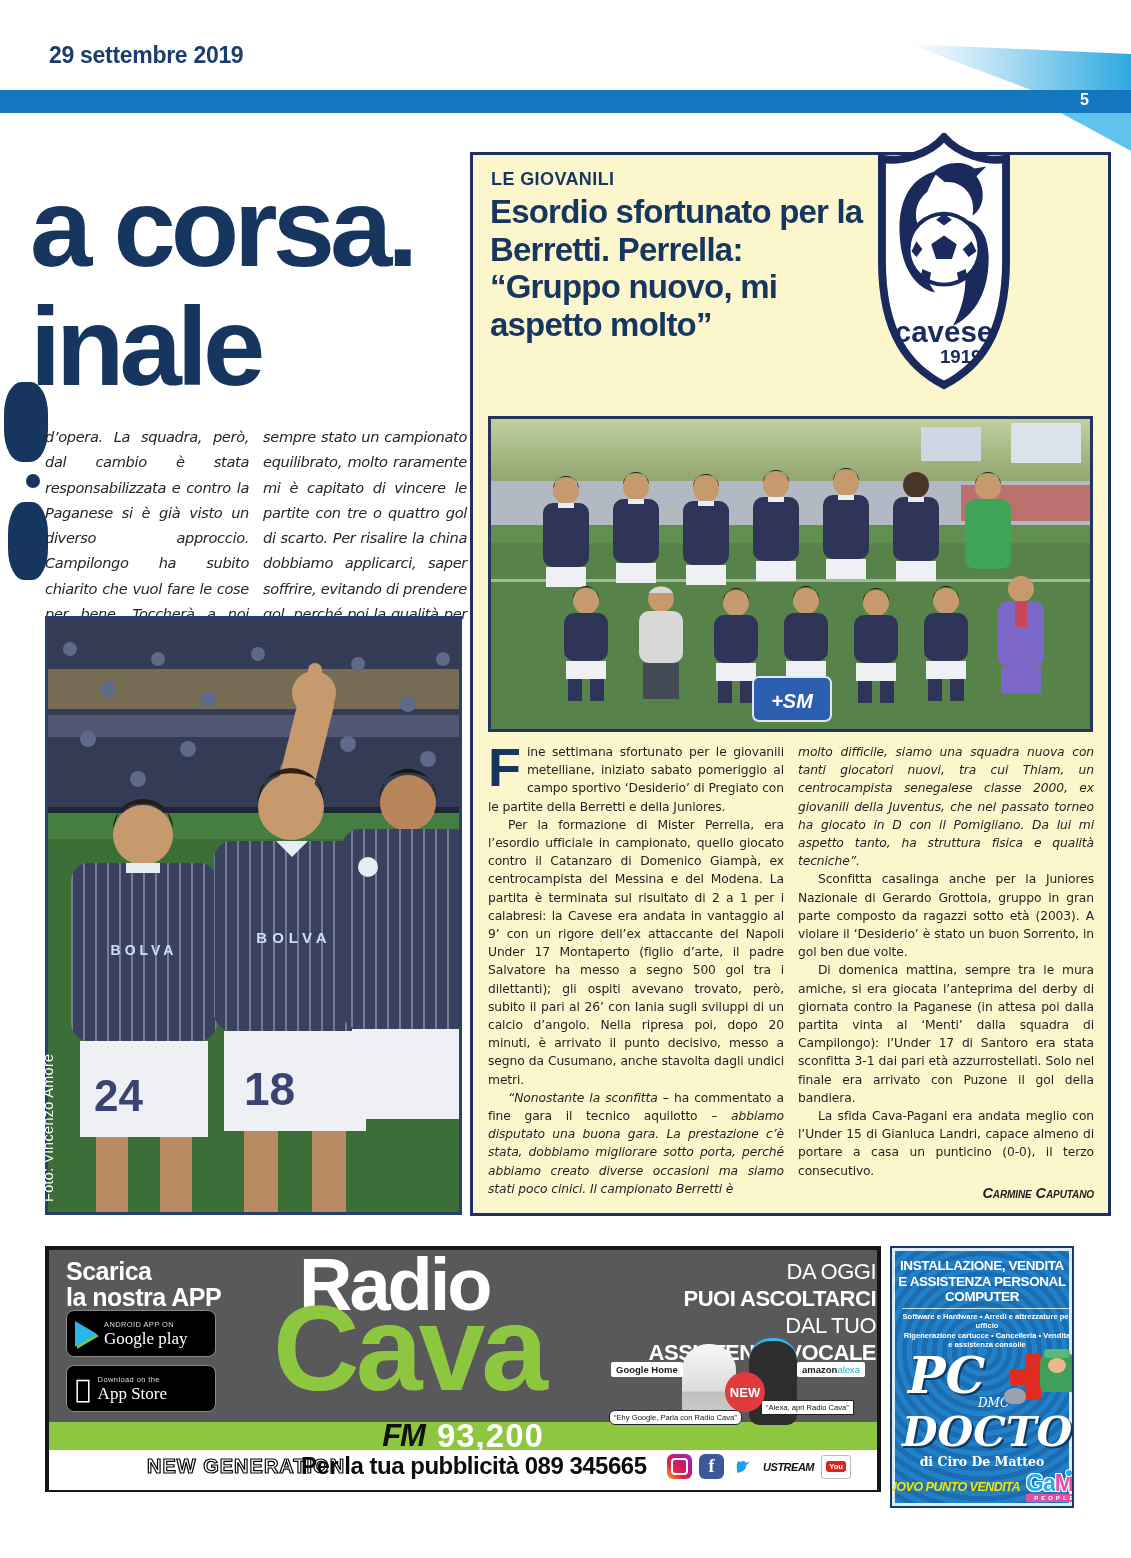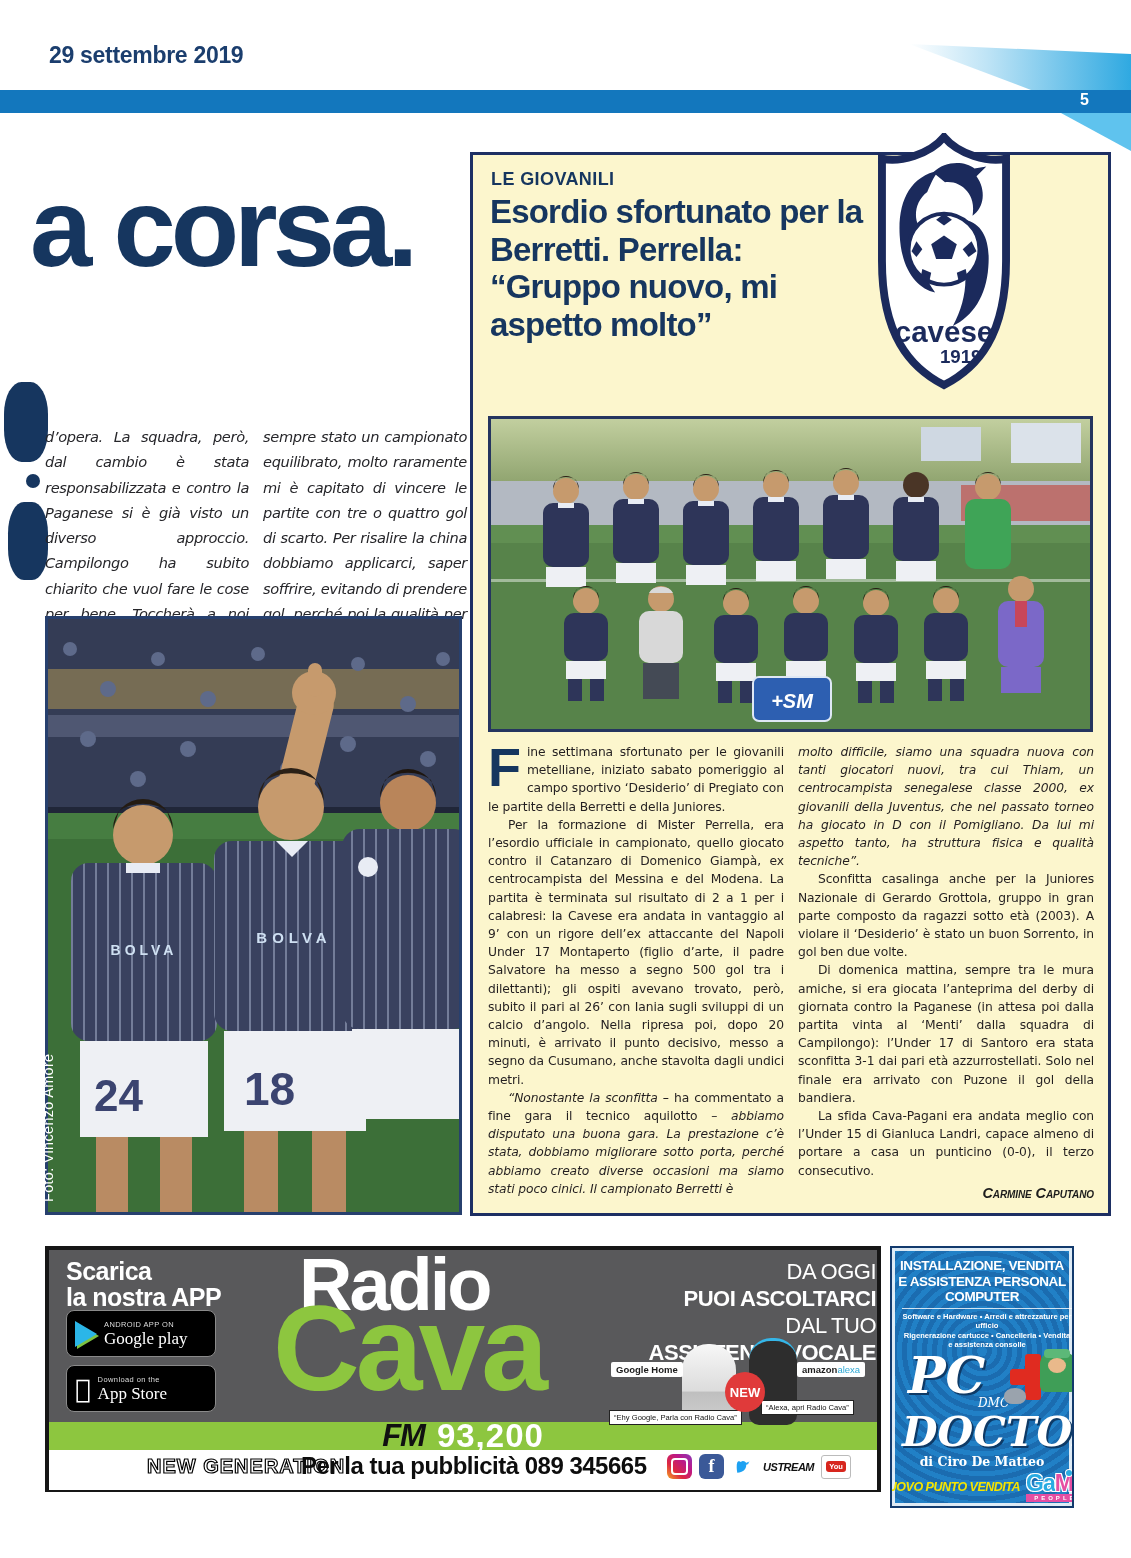--- a/index.html
+++ b/index.html
@@ -71,21 +71,21 @@
     border-radius:26px 26px 12px 12px;z-index:2;}
   #spk-echo{left:700px;top:88px;width:48px;height:84px;background:#2d2d2d;border-top:3px solid #35b6e8;
     border-radius:22px 22px 10px 10px;z-index:2;}
   #new-badge{left:676px;top:122px;width:40px;height:40px;border-radius:50%;background:#e03a3a;color:#fff;
     font-weight:800;font-size:13px;display:flex;align-items:center;justify-content:center;z-index:4;}
   .mini-label{position:absolute;background:#fff;color:#1c1c1c;font-size:9.5px;font-weight:700;
     padding:2px 5px;border-radius:2px;z-index:3;white-space:nowrap;}
   #lbl-gh{left:562px;top:112px;} #lbl-ax{left:748px;top:112px;}
   .mini-bubble{position:absolute;background:#fff;color:#111;font-size:7.6px;padding:2px 4px;
     border:1px solid #222;z-index:3;white-space:nowrap;}
-  #bub-g{left:560px;top:160px;} #bub-a{left:712px;top:150px;}
+  #bub-g{left:560px;top:160px;border-radius:6px;} #bub-a{left:712px;top:150px;}
   #lbl-ax .alexa{color:#2ea8d5;font-weight:400;}
   #radio-green{position:relative;width:100%;height:28px;background:#8dc63f;display:flex;
     align-items:center;justify-content:center;gap:12px;}
   #fm-label{color:#111;font-size:31px;font-weight:900;font-style:italic;letter-spacing:-1px;}
   #fm-freq{color:#fff;font-size:33px;font-weight:900;letter-spacing:1px;}
   #radio-white{position:relative;width:100%;height:40px;background:#fff;}
   #newgen{left:98px;top:5px;font-size:20px;font-weight:900;color:#fff;letter-spacing:1px;
     -webkit-text-stroke:1.2px #000;white-space:nowrap;}
   #pubb{left:252px;top:2px;font-size:24px;font-weight:800;color:#0d0d0d;letter-spacing:-0.5px;white-space:nowrap;}
   #social-row{right:26px;top:4px;display:flex;gap:7px;align-items:center;position:absolute;}
@@ -156,20 +156,21 @@
   </svg>
   <div class="abs" id="top-bar">
     <span id="page-number">5</span>
   </div>
 
   <div class="abs" id="big-headline">
     <div class="clip-glyph" id="clip1"></div>
     <div class="clip-glyph" id="clip2"></div>
     <div id="clip2b"></div>
     <div>a corsa.</div>
+    <div>inale</div>
   </div>
 
   <div class="abs" id="intro">
     <div class="intro-col">d’opera. La squadra, però, dal cambio è stata responsabilizzata e contro la Paganese si è già visto un diverso approccio. Campilongo ha subito chiarito che vuol fare le cose per bene. Toccherà a noi adesso dargli tutto il supporto necessario. Gioco in Serie C da anni ed è</div>
     <div class="intro-col">sempre stato un campionato equilibrato, molto raramente mi è capitato di vincere le partite con tre o quattro gol di scarto. Per risalire la china dobbiamo applicarci, saper soffrire, evitando di prendere gol, perché poi la qualità per far male ce l’abbiamo”.</div>
   </div>
 
   <div class="abs" id="left-photo">
     <svg width="411" height="593" viewBox="0 0 411 593">
       <defs>

